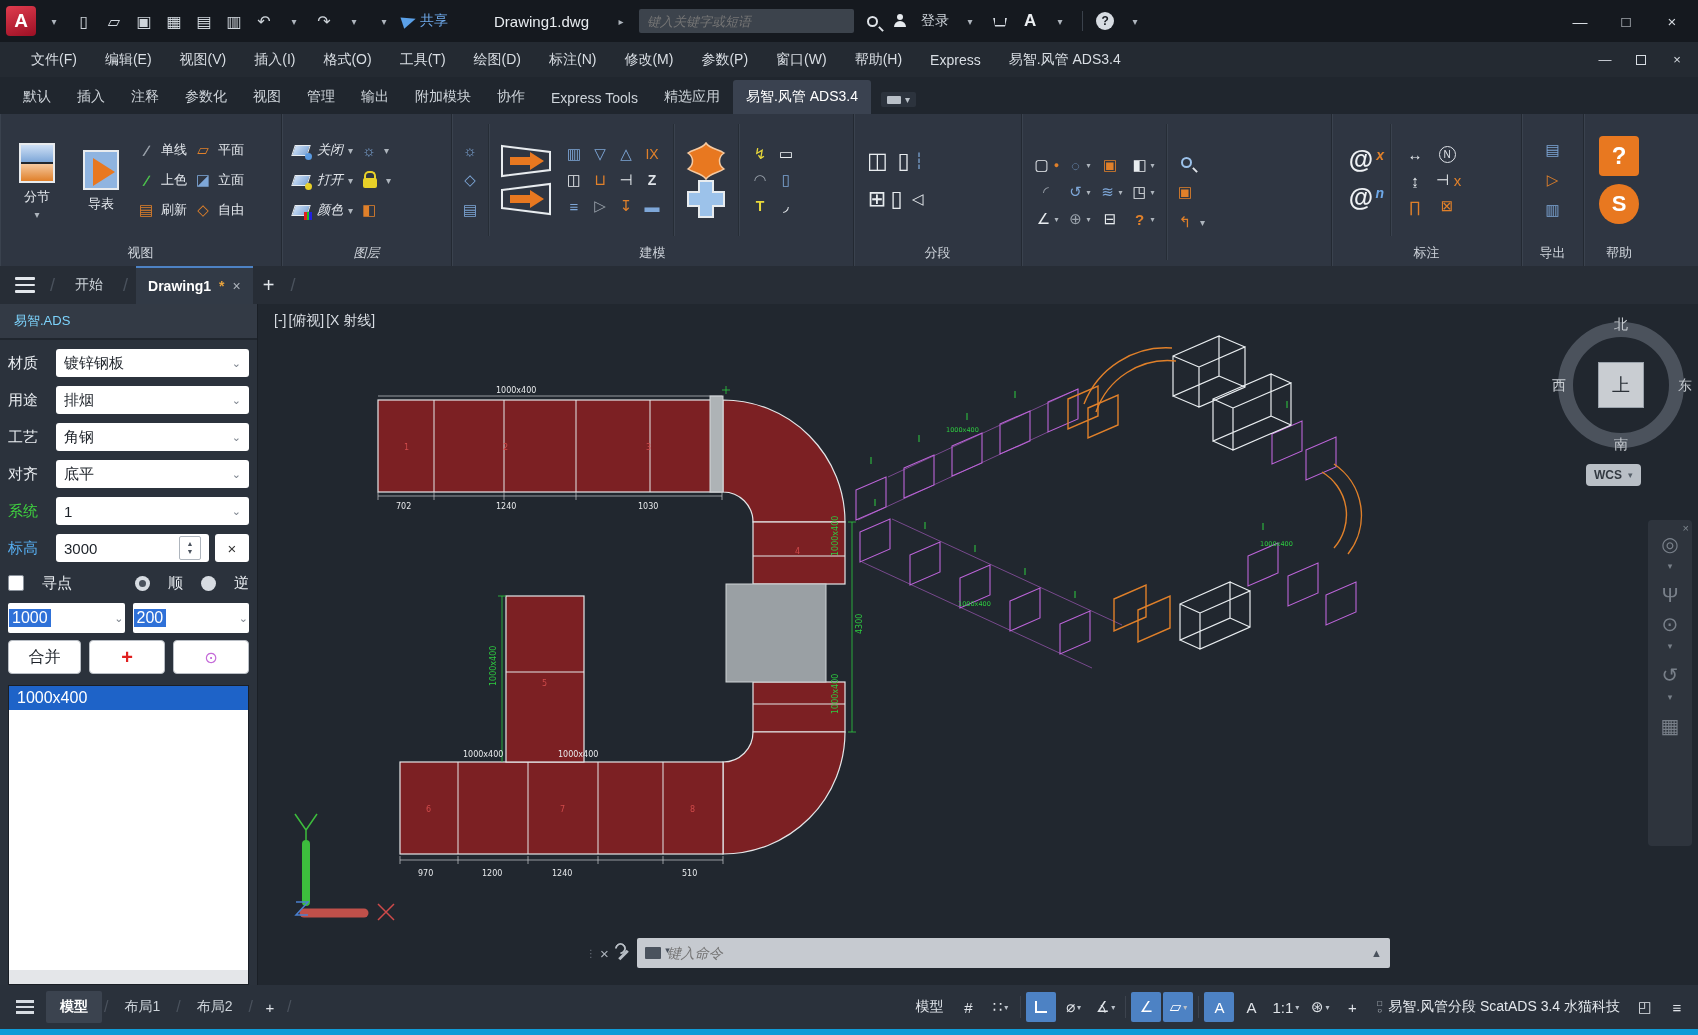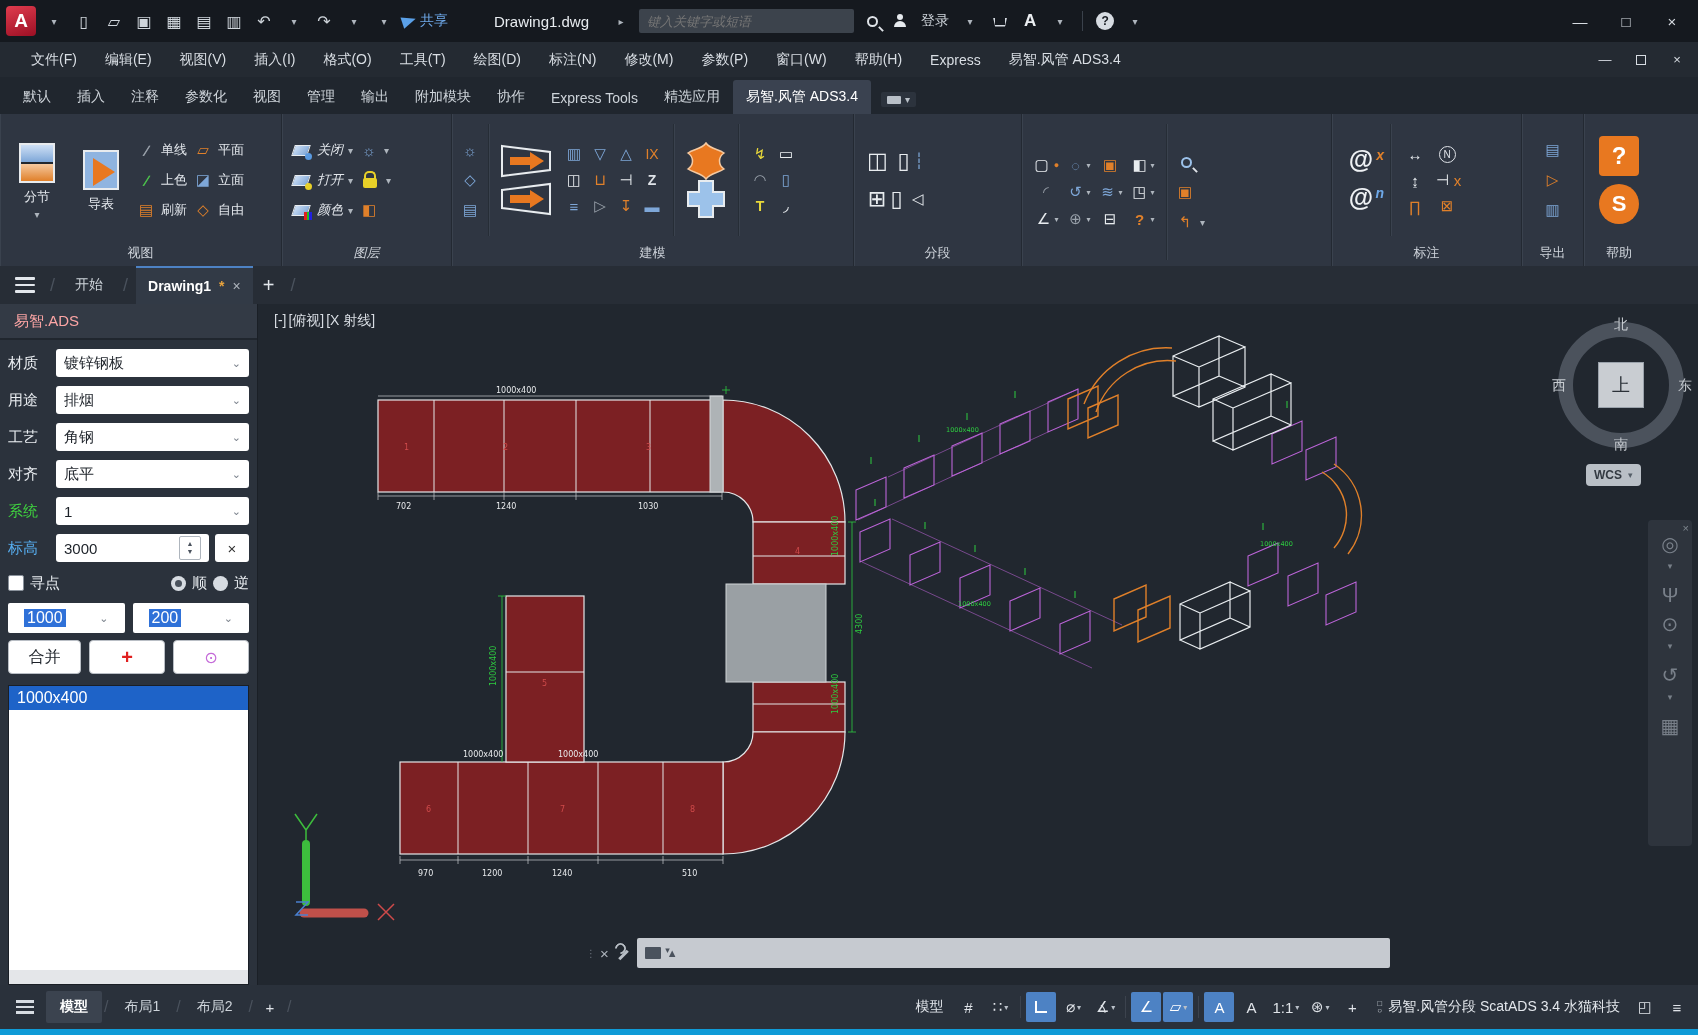--- a/index.html
+++ b/index.html
@@ -86,35 +86,35 @@
   .ftab.active { background:#323a46; color:#fff; font-weight:bold; border-top:2px solid #4d82c4; }
   .ftab .star { color:#e8a33d; }
   .ftab .x { color:#aeb5bd; font-weight:normal; }
   .ftplus { color:#e3e7ec; font-size:20px; padding:0 8px; }
 
   
   .main { flex:1; display:flex; min-height:0; }
 
   
   .sidebar { width:258px; background:#2b323c; border-right:1px solid #1a1f26; display:flex; flex-direction:column; flex:none; }
-  .sbheader { height:36px; background:#333a45; color:#fca5a5; font-size:15px; display:flex; align-items:center; padding-left:14px; border-bottom:2px solid #20262e; flex:none; }
+  .sbheader { height:36px; background:#333a45; color:#7dd3fc; font-size:13px; display:flex; align-items:center; padding-left:14px; border-bottom:2px solid #20262e; flex:none; }
   .sbbody { padding:8px 8px 0 8px; display:flex; flex-direction:column; gap:7px; flex:1; min-height:0; }
   .frow { display:flex; align-items:center; gap:6px; height:30px; flex:none; }
   .flabel { width:42px; color:#e8ecf0; font-size:15px; flex:none; }
   .flabel.green { color:#3fd23f; } .flabel.blue { color:#57aef0; }
   .fsel { flex:1; background:#fff; color:#1c2128; height:28px; border-radius:3px; display:flex; align-items:center; padding:0 8px; font-size:15px; position:relative; }
   .fsel .chev { margin-left:auto; color:#7a828c; font-size:11px; }
   .spinbox { width:22px; height:24px; border:1px solid #aeb5bd; border-radius:2px; display:flex; flex-direction:column; align-items:center; justify-content:center; color:#4a525d; font-size:7px; line-height:8px; margin-left:auto; }
   .xbtn { width:34px; height:28px; background:#fff; border-radius:3px; color:#333; display:flex; align-items:center; justify-content:center; font-size:15px; flex:none; }
-  .ckrow { display:flex; align-items:center; height:26px; gap:6px; flex:none; color:#e8ecf0; font-size:15px; }
+  .ckrow { display:flex; align-items:center; height:26px; gap:18px; flex:none; color:#e8ecf0; font-size:15px; }
   .ckbox { width:16px; height:16px; background:#fff; border:1px solid #8a929c; border-radius:2px; }
   .radio { width:15px; height:15px; border-radius:50%; background:#d7dce2; position:relative; }
   .radio.sel::after { content:""; position:absolute; inset:4px; border-radius:50%; background:#4a525d; }
   .dimrow { display:flex; gap:8px; flex:none; }
-  .dimsel { flex:1; background:#fff; height:30px; border-radius:2px; display:flex; align-items:center; padding:0 16px; font-size:16px; }
+  .dimsel { flex:1; background:#fff; height:30px; border-radius:2px; display:flex; align-items:center; padding:0 1px; font-size:16px; }
   .dimsel .hl { background:#2f71d8; color:#fff; padding:0 3px; }
   .dimsel .chev { margin-left:auto; color:#7a828c; font-size:11px; }
   .btnrow { display:flex; gap:8px; flex:none; }
   .wbtn { background:#fff; border:1px solid #b9bec5; border-radius:4px; height:34px; display:flex; align-items:center; justify-content:center; color:#1c2128; font-size:16px; }
   .wbtn.half { flex:1; }
   .wbtn.sq { width:76px; }
   .plusred { color:#e02020; font-size:20px; font-weight:bold; }
   .targmag { color:#c46ad8; font-size:16px; }
   .listbox { flex:1; background:#fff; border:1px solid #1a1f26; margin-top:4px; min-height:0; display:flex; flex-direction:column; }
   .listitem { background:#1e63c8; color:#fff; font-size:16px; padding:3px 8px; flex:none; }
@@ -834,20 +834,21 @@
         <span class="navic small">▾</span>
         <span class="navic">▦</span>
       </div>
 
       <div class="cmdbar">
         <span class="cmddots">⋮</span>
         <span class="cmdx">×</span>
         <span class="wrench"></span>
         <div class="cmdinput">
           <span class="cmdico"></span>
+          <input class="cmdfield" readonly="" placeholder="键入命令" style="">
           <span class="cmdup">▲</span>
         </div>
       </div>
     </div>
   </div>
 
   <div class="statusbar">
     <span class="sbham">
         <i></i>
         <i></i>

